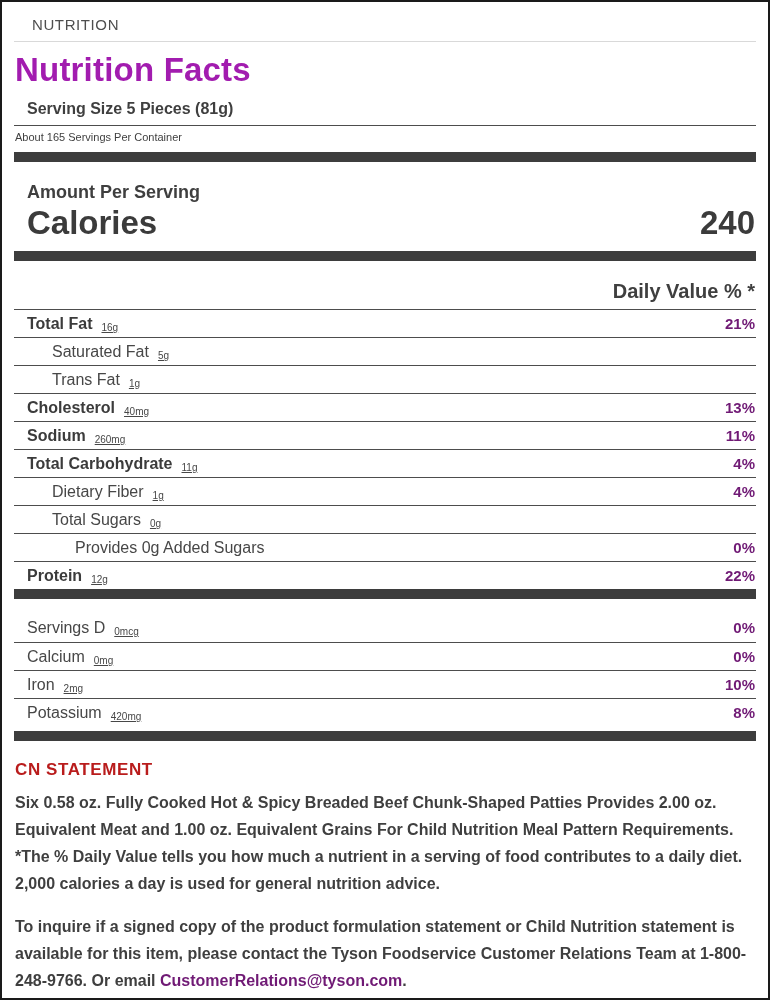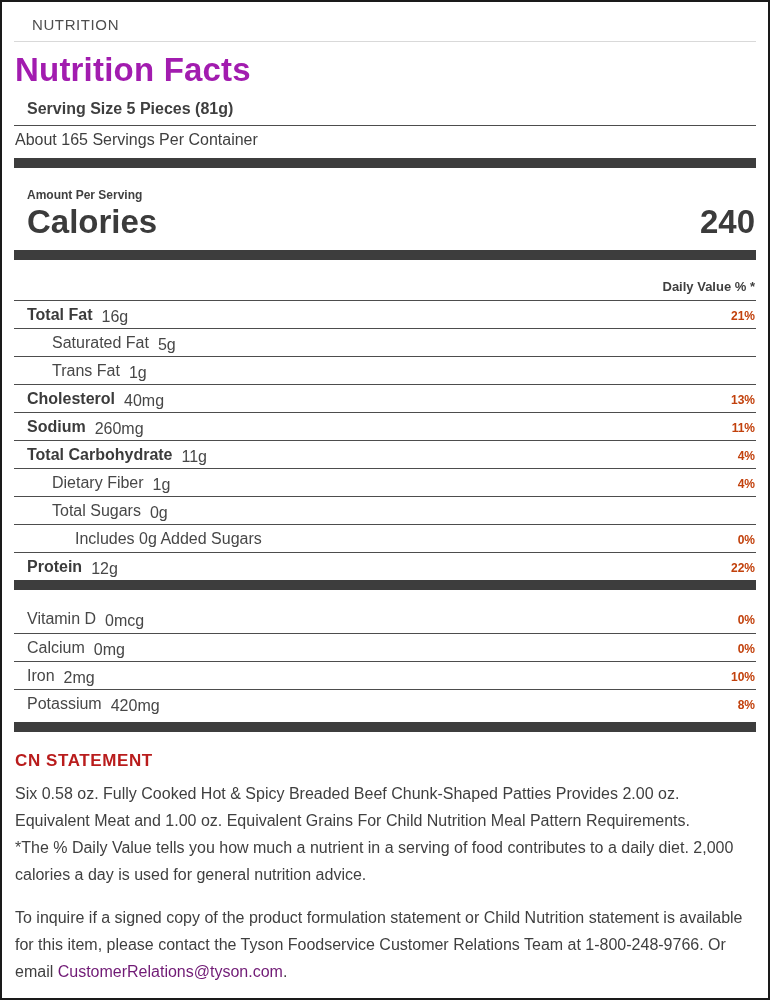--- a/index.html
+++ b/index.html
@@ -37,90 +37,92 @@
     margin: 9px 0 11px 1px;
   }
   .serving {
     font-size: 16px;
     font-weight: bold;
     margin-left: 13px;
     padding-bottom: 7px;
   }
   .rule { border: none; border-top: 1px solid #4d4d4d; }
   .servings-per {
-    font-size: 16px;
+    font-size: 11px;
     margin-left: 1px;
     padding: 5px 0 9px 0;
   }
   .bar { height: 10px; background: #3d3d3d; }
 
   .amount-label {
-    font-size: 12px;
+    font-size: 18px;
     font-weight: bold;
     margin: 20px 0 0 13px;
   }
   .calories-row {
     display: flex;
     justify-content: space-between;
     align-items: flex-start;
     margin: 1px 1px 9px 13px;
     font-size: 33px;
     font-weight: bold;
     color: #3b3b3b;
   }
 
   .dv-header {
     text-align: right;
-    font-size: 13px;
+    font-size: 20px;
     font-weight: bold;
     margin: 19px 1px 6px 0;
   }
 
   .nrow {
     display: flex;
     align-items: baseline;
     height: 28px;
     line-height: 27px;
     border-top: 1px solid #4d4d4d;
     padding: 0 1px 0 13px;
     font-size: 16px;
     color: #474747;
   }
   .nrow.bold .nname { font-weight: bold; color: #3b3b3b; }
   .nrow.indent1 { padding-left: 38px; }
   .nrow.indent2 { padding-left: 61px; }
   .nname { white-space: nowrap; }
   .namt {
-    font-size: 16px;
+    font-size: 10px;
     margin-left: 9px;
     position: relative;
     top: 2px;
+    text-decoration: underline;
   }
   .ndv {
     margin-left: auto;
     font-weight: bold;
-    font-size: 12px;
-    color: #c2410c;
+    font-size: 15px;
+    color: #701a75;
   }
   .mineral-rows { margin-top: 15px; }
   .mineral-rows .nrow:first-child { border-top: none; }
   .bar-final { margin-top: 5px; }
 
   .cn-heading {
     font-size: 17px;
     font-weight: bold;
     letter-spacing: 0.6px;
     color: #b91c1c;
     margin: 19px 0 9px 1px;
   }
   .cn-text p {
     font-size: 16px;
     line-height: 27px;
     color: #3f3f3f;
     margin: 0 0 0 1px;
+    font-weight: bold;
   }
   .contact-par { margin-top: 16px !important; }
   .email-link {
     color: #7f2346;
     text-decoration: none;
     cursor: pointer;
   }
 </style>
 </head>
 <body>
@@ -184,36 +186,36 @@
     <span class="nname">Dietary Fiber</span>
     <span class="namt">1g</span>
     <span class="ndv">4%</span>
   </div>
         <div class="nrow indent1">
     <span class="nname">Total Sugars</span>
     <span class="namt">0g</span>
     <span class="ndv"></span>
   </div>
         <div class="nrow indent2">
-    <span class="nname">Includes 0g Added Sugars</span>
+    <span class="nname">Provides 0g Added Sugars</span>
     <span class="namt"></span>
     <span class="ndv">0%</span>
   </div>
         <div class="nrow bold">
     <span class="nname">Protein</span>
     <span class="namt">12g</span>
     <span class="ndv">22%</span>
   </div>
       </div>
 
     <div class="bar bar-after" style="background: rgb(61, 61, 61);"></div>
 
     <div class="mineral-rows" id="mineral-rows">
         <div class="nrow">
-    <span class="nname">Vitamin D</span>
+    <span class="nname">Servings D</span>
     <span class="namt">0mcg</span>
     <span class="ndv">0%</span>
   </div>
         <div class="nrow">
     <span class="nname">Calcium</span>
     <span class="namt">0mg</span>
     <span class="ndv">0%</span>
   </div>
         <div class="nrow">
     <span class="nname">Iron</span>

